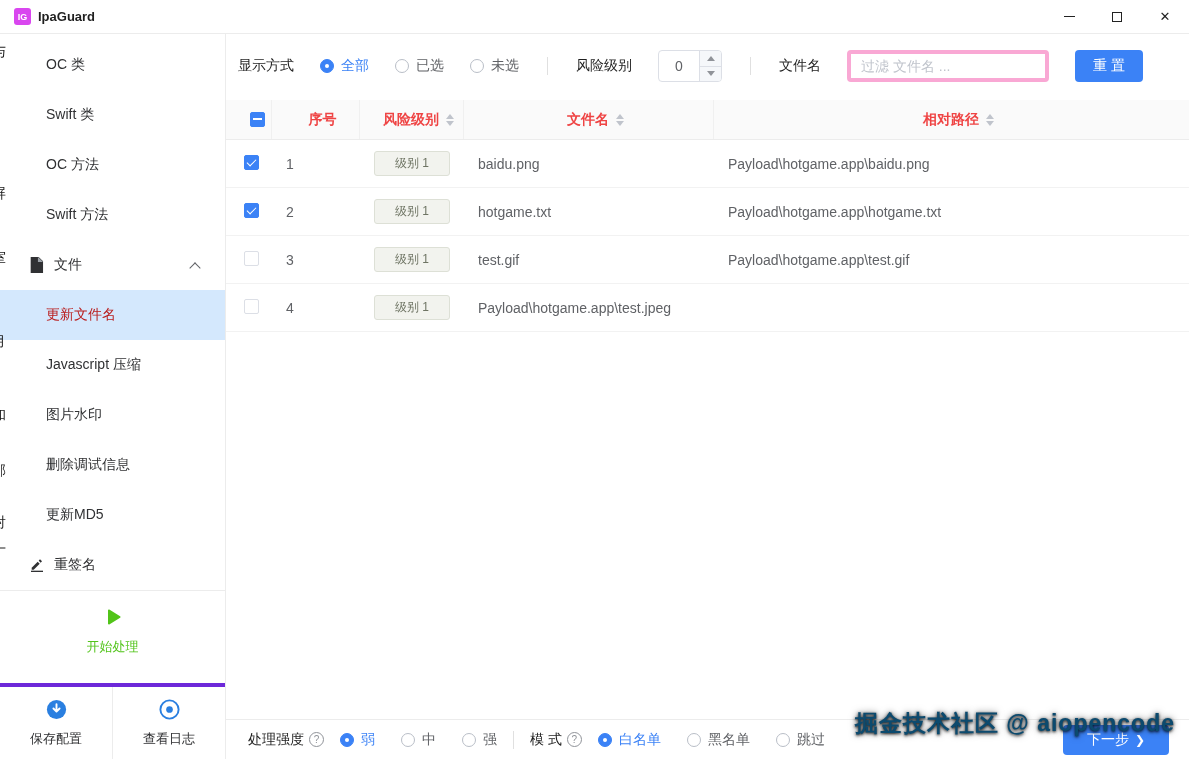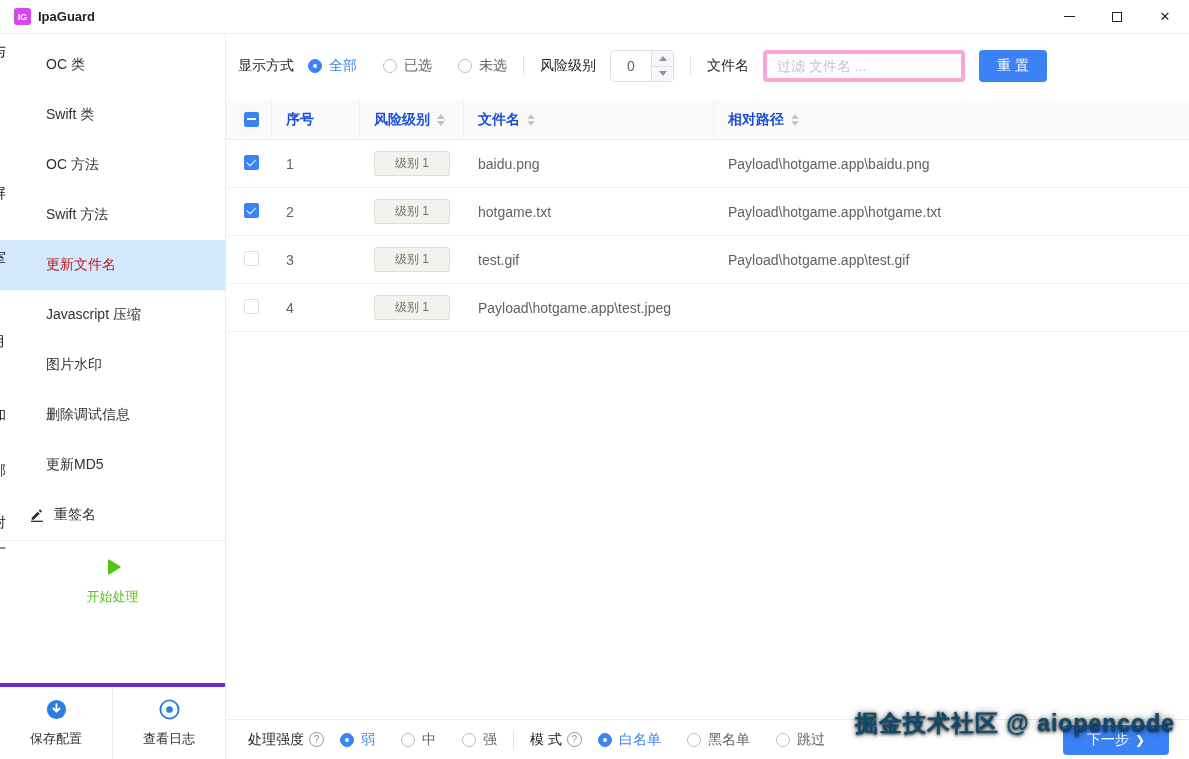--- a/index.html
+++ b/index.html
@@ -37,21 +37,21 @@
   .start-block { display:flex; flex-direction:column; align-items:center; justify-content:center; padding:16px 12px 18px; gap:7px; cursor:pointer; }
   .start-label { color:#52c41a; font-size:13px; }
   .sb-bottom { margin-top:auto; height:76px; border-top:4px solid #6d28d9; display:flex;text-align:center; }
   .sb-bottom-btn { flex:1; display:flex; flex-direction:column; align-items:center; justify-content:center; gap:6px; font-size:13px; color:#303133; cursor:pointer; }
   .sb-bottom-btn:first-child { border-right:1px solid #ececec; }
 
   
   .main { flex:1; position:relative; display:flex; flex-direction:column; background:#fff; overflow:hidden; }
 
   
-  .filterbar { display:flex; align-items:center; height:48px; margin-top:8px; padding-left:12px; }
+  .filterbar { display:flex; align-items:center; height:48px; margin-top:8px; padding-left:12px;gap:12px; }
   .f-label { font-size:14px; color:#1f1f1f; margin-right:14px; white-space:nowrap; }
   .radio-group { display:flex; gap:26px; align-items:center; }
   .radio-item { display:inline-flex; align-items:center; gap:7px; cursor:pointer; }
   .radio-dot { width:14px; height:14px; border:1px solid #b9bec7; border-radius:50%; background:#fff; position:relative; flex:none; }
   .radio-label { font-size:14px; color:#606266; }
   .radio-item.on .radio-dot { background:#3b82f6; border-color:#3b82f6; }
   .radio-item.on .radio-dot::after { content:""; position:absolute; left:4px; top:4px; width:4px; height:4px; border-radius:50%; background:#fff; }
   .radio-item.on .radio-label { color:#3b82f6; }
   .v-div { width:1px; height:18px; background:#e0e0e0; margin:0 16px; flex:none; }
 
@@ -68,21 +68,21 @@
   .search-wrap input::placeholder { color:#c0c4cc; }
 
   .btn-blue { background:#3b82f6; color:#fff; border:none; border-radius:4px; height:32px; padding:0 18px;
     font-size:14px; display:flex; align-items:center; justify-content:center; cursor:pointer; font-family:inherit; }
   .reset-btn { margin-left:14px; }
 
   
   .table { margin-top:10px; }
   .thead, .trow { display:grid; grid-template-columns:46px 88px 104px 250px 1fr; align-items:center; }
   .thead { height:40px; background:#fafafa; border-bottom:1px solid #ececec; }
-  .th { display:flex; align-items:center; height:100%; padding-left:14px; font-size:14px; font-weight:bold; color:#1d4ed8; border-right:1px solid #f0f0f0; cursor:pointer; }
+  .th { display:flex; align-items:center; height:100%; padding-left:14px; font-size:14px; font-weight:bold; color:#ef4444; border-right:1px solid #f0f0f0; cursor:pointer;justify-content:center; }
   .th:last-child { border-right:none; }
   .th.cb-cell, .td.cb-cell { padding-left:18px; }
   .sort-carets { display:flex; flex-direction:column; gap:2px; margin-left:7px; }
   .caret-up { width:0; height:0; border-left:4px solid transparent; border-right:4px solid transparent; border-bottom:5px solid #c0c4cc; }
   .caret-down { width:0; height:0; border-left:4px solid transparent; border-right:4px solid transparent; border-top:5px solid #c0c4cc; }
   .trow { height:48px; border-bottom:1px solid #f2f2f2; font-size:14px; color:#606266; }
   .td { padding-left:14px; }
   .badge { display:inline-block; padding:3px 20px; font-size:12px; border-radius:3px;
     background:#f2f3ee; border:1px solid #dde0d6; color:#6e7463; white-space:nowrap; }
 
@@ -139,20 +139,30 @@
         </div>
         <div class="menu-item">
           <span>Swift 类</span>
         </div>
         <div class="menu-item">
           <span>OC 方法</span>
         </div>
         <div class="menu-item">
           <span>Swift 方法</span>
         </div>
+        <div class="menu-item with-icon">
+          <span class="mi-icon">
+            <svg width="15" height="16" viewBox="0 0 20 22">
+                <path d="M2 0h11l6 6v16H2z" fill="#303133"></path>
+                <path d="M12 0l7 7h-7z" fill="#9aa0a6"></path>
+              </svg>
+          </span>
+          <span>文件</span>
+          <span class="chev-up"></span>
+        </div>
         <div class="menu-item on">
           <span>更新文件名</span>
         </div>
         <div class="menu-item">
           <span>Javascript 压缩</span>
         </div>
         <div class="menu-item">
           <span>图片水印</span>
         </div>
         <div class="menu-item">

